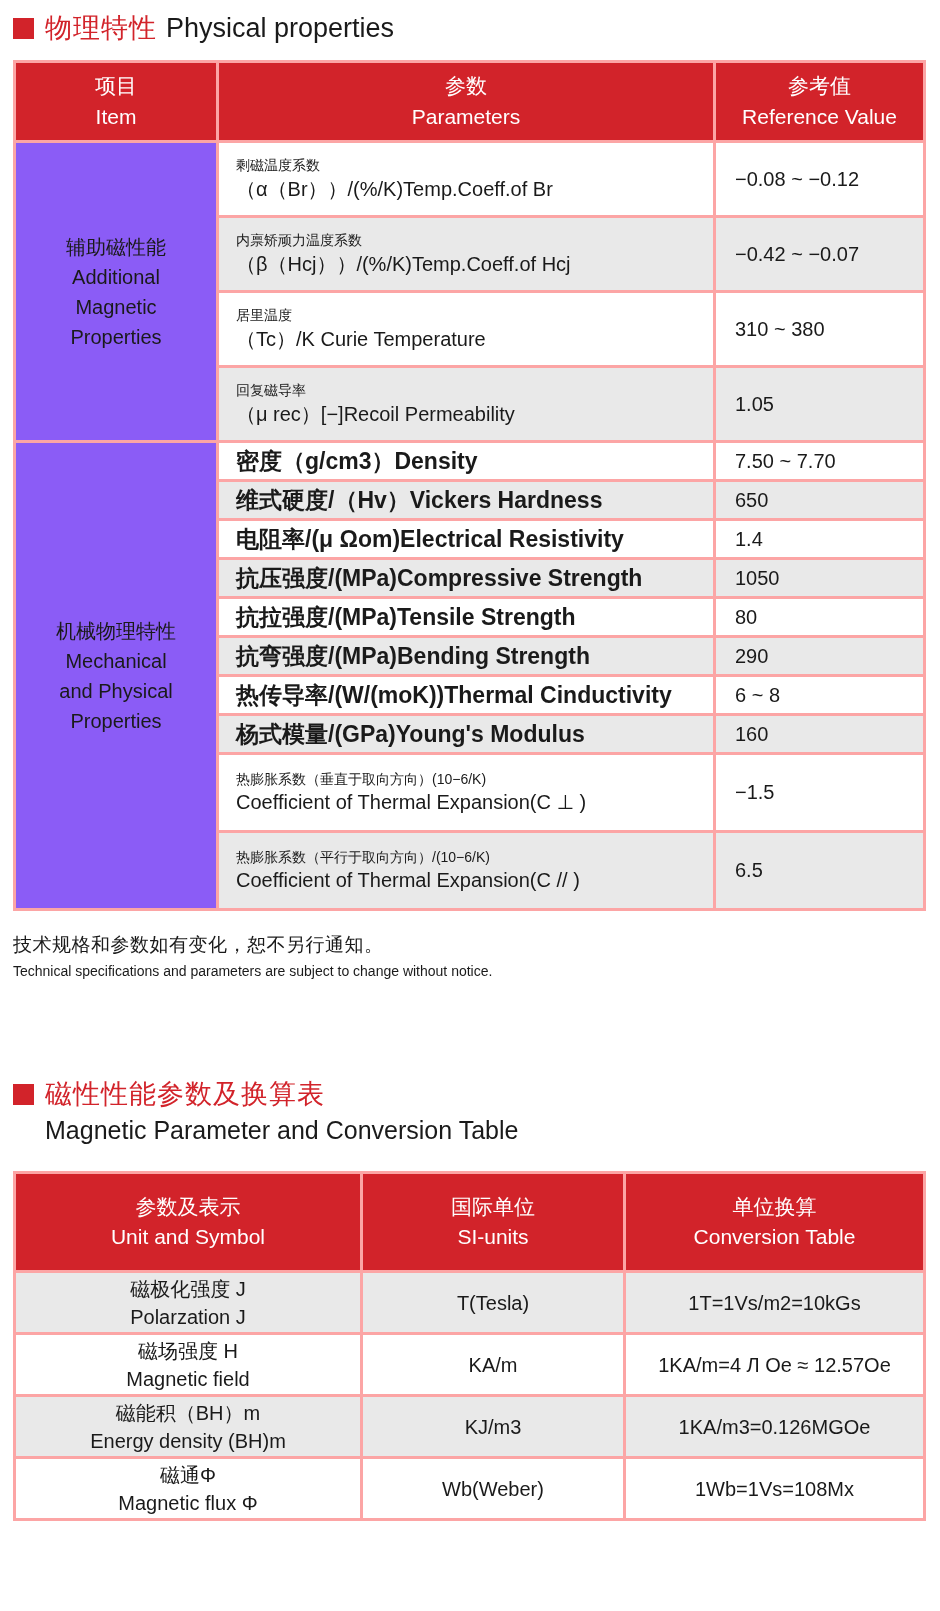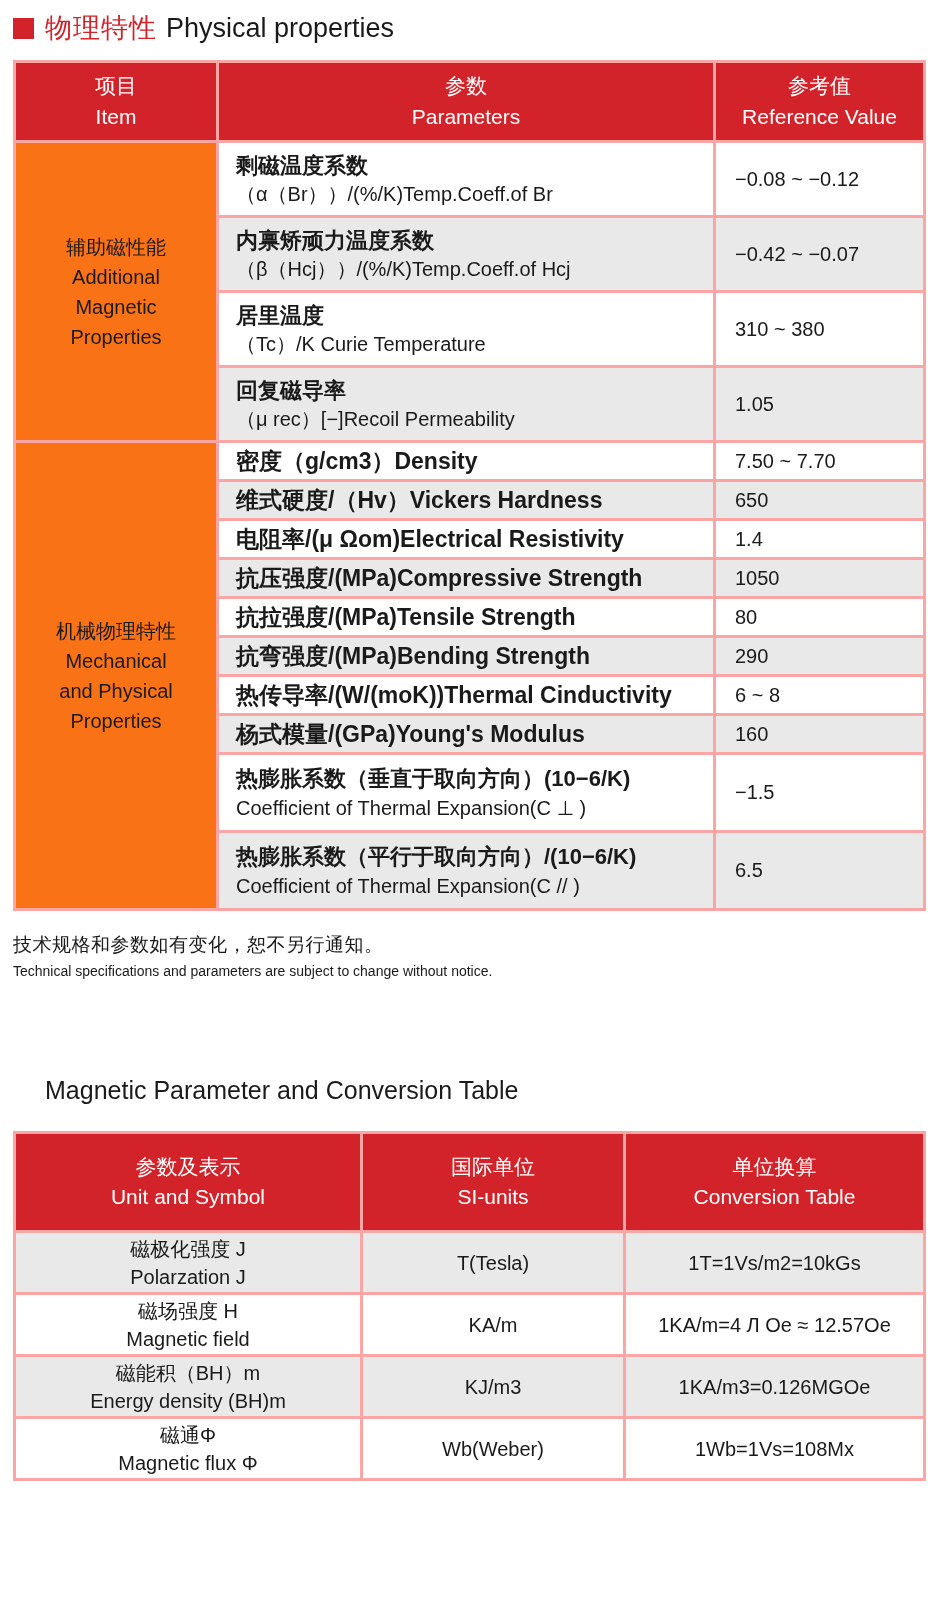--- a/index.html
+++ b/index.html
@@ -25,25 +25,25 @@
   td,th{border:3px solid #fca5a5;padding:0;vertical-align:middle;}
   .prelines{white-space:pre-line;}
 
   
   .t1{width:910px;margin-top:14px;}
   .t1 th{
     background:#d2232a;color:#ffffff;font-weight:500;
     font-size:21px;line-height:1.45;text-align:center;height:77px;
   }
   .t1 .stub{
-    background:#f97316;text-align:center;font-size:20px;line-height:1.5;
+    background:#8b5cf6;text-align:center;font-size:20px;line-height:1.5;
     white-space:pre-line;font-weight:500;
   }
   .t1 .param{text-align:left;padding-left:17px;padding-right:6px;}
-  .t1 .param .zh{font-size:22px;line-height:1.45;font-weight:700;}
+  .t1 .param .zh{font-size:14px;line-height:1.45;font-weight:400;}
   .t1 .param .en{font-size:20px;line-height:1.35;font-weight:500;}
   .t1 .param .one{font-size:23px;font-weight:700;}
   .t1 .val{text-align:left;padding-left:19px;font-size:20px;font-weight:500;}
   .t1 tr.tall td{height:72px;}
   .t1 tr.short td{height:36px;}
   .t1 tr.tall2 td{height:75px;}
   .t1 tr.alt .param,.t1 tr.alt .val{background:#e9e9e9;}
 
   
   .note{margin:21px 0 0 13px;}
@@ -188,20 +188,24 @@
       </tr>
     </tbody>
   </table>
 
   <div class="note">
     <div class="nzh">技术规格和参数如有变化，恕不另行通知。</div>
     <div class="nen">Technical specifications and parameters are subject to change without notice.</div>
   </div>
 
   <div class="sec-head2">
+    <div class="row1">
+      <span class="bullet"></span>
+      <span class="zh sec-head-zh" style="color:#d2232a;font-size:27px;font-weight:500;margin-left:11px;letter-spacing:1px;">磁性性能参数及换算表</span>
+    </div>
     <div class="en2">Magnetic Parameter and Conversion Table</div>
   </div>
 
   <table class="t2">
     <colgroup>
         <col style="width:347px">
         <col style="width:263px">
         <col style="width:300px">
       </colgroup>
     <thead>

